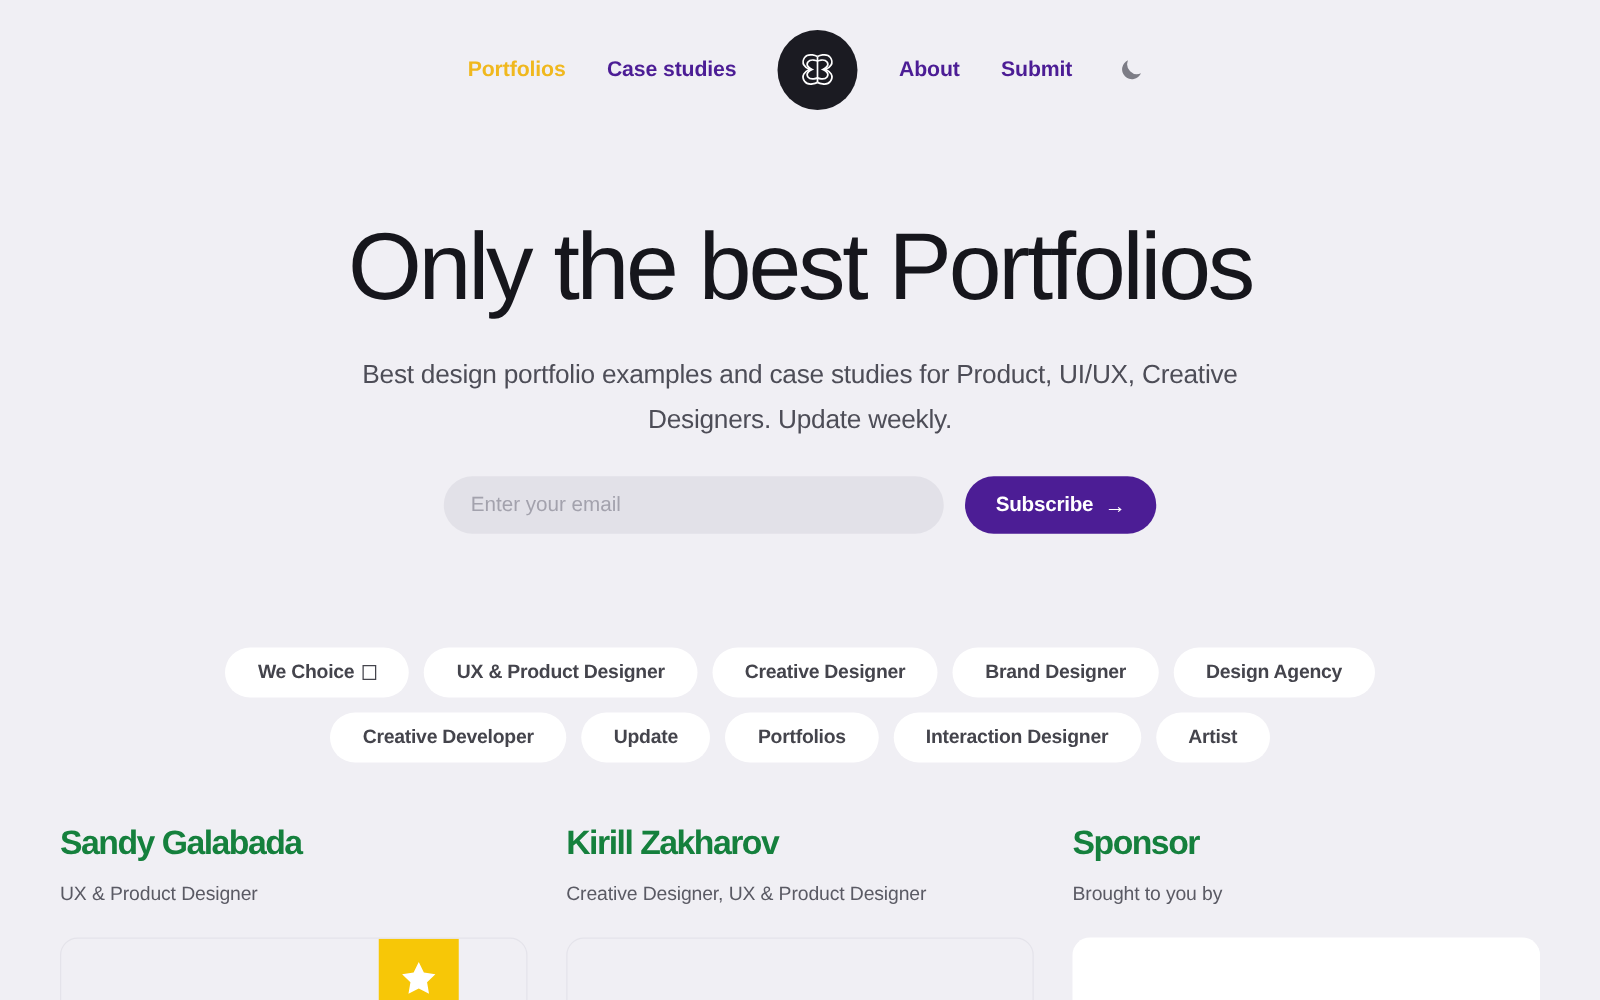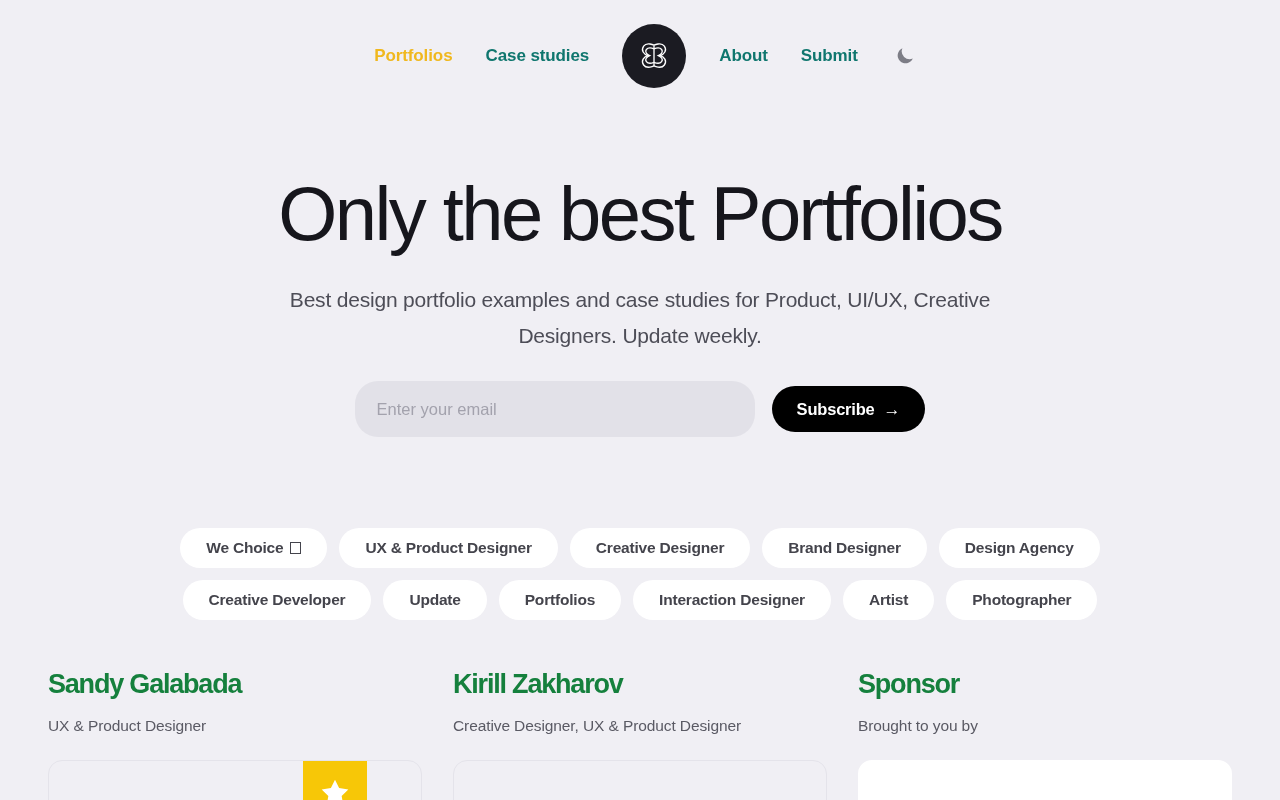--- a/index.html
+++ b/index.html
@@ -26,21 +26,21 @@
     gap: 0;
     padding-left: 12px;
   }
   .nav-left, .nav-right {
     display: flex;
     align-items: center;
   }
   .nav-link {
     font-size: 17px;
     font-weight: 700;
-    color: #0f766e;
+    color: #4c1d95;
     letter-spacing: -0.1px;
     text-decoration: none;
     cursor: pointer;
     white-space: nowrap;
   }
   .nav-link.active { color: #f0b81e; }
   .nav-left .nav-link:first-child { margin-right: 33px; }
   .nav-right .nav-link:first-child { margin-right: 33px; }
 
   .logo {
@@ -91,37 +91,37 @@
   
   .sub-form {
     margin-top: 27px;
     display: flex;
     align-items: center;
     justify-content: center;
     gap: 17px;
   }
   .email-input {
     width: 400px;
-    height: 56px;
+    height: 46px;
     border-radius: 23px;
     border: none;
     background: #e2e1e8;
     padding: 0 22px;
     font-family: "Liberation Sans", sans-serif;
     font-size: 16.5px;
     color: #3c3c44;
     outline: none;
   }
   .email-input::placeholder { color: #a3a2ad; }
 
   .subscribe-btn {
     height: 46px;
     border-radius: 23px;
     border: none;
-    background: #000000;
+    background: #4c1d95;
     color: #ffffff;
     font-family: "Liberation Sans", sans-serif;
     font-size: 16.5px;
     font-weight: 700;
     letter-spacing: -0.2px;
     padding: 0 25px;
     display: inline-flex;
     align-items: center;
     gap: 9px;
     cursor: pointer;
@@ -284,23 +284,20 @@
   </button>
   <button class="chip">
     <span>Portfolios</span>
   </button>
   <button class="chip">
     <span>Interaction Designer</span>
   </button>
   <button class="chip">
     <span>Artist</span>
   </button>
-  <button class="chip">
-    <span>Photographer</span>
-  </button>
 </section>
 
 <section class="cards">
 
   <article>
     <h2 class="card-title">Sandy Galabada</h2>
     <p class="card-role">UX &amp; Product Designer</p>
     <div class="card-thumb">
       <div class="star-badge">
         <svg width="34" height="34" viewBox="0 0 24 24">

